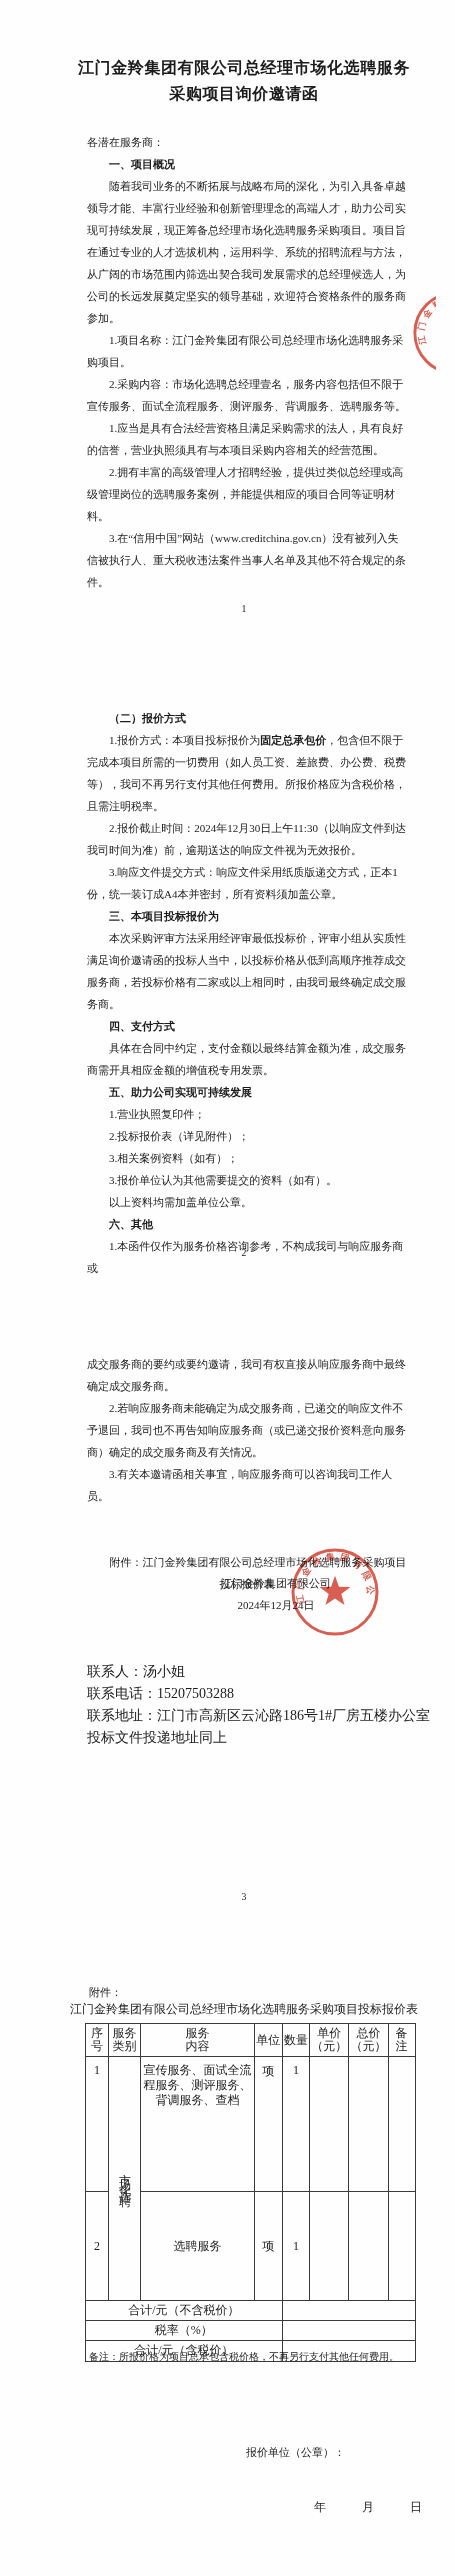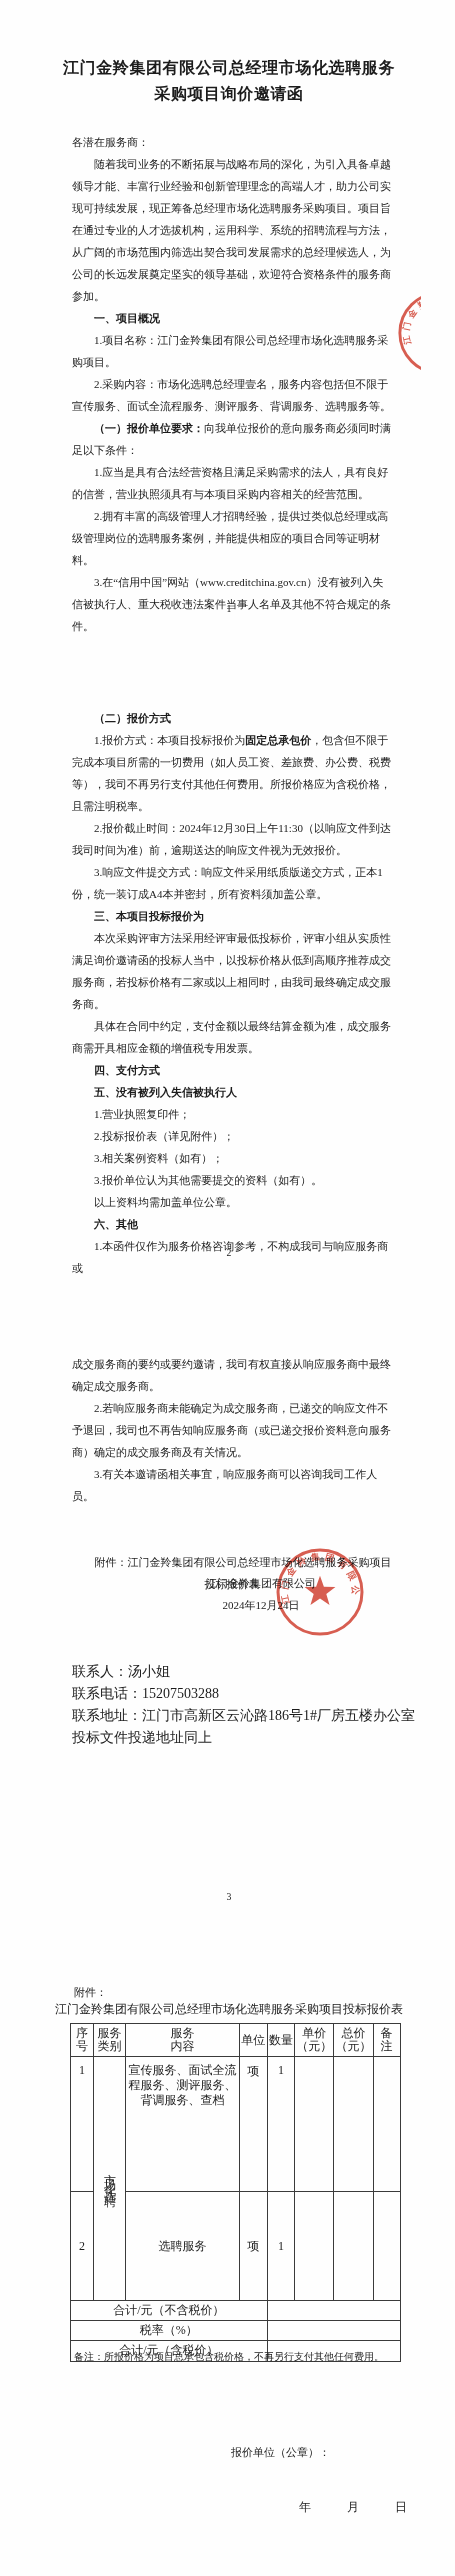--- a/index.html
+++ b/index.html
@@ -1,18 +1,18 @@
 <!DOCTYPE html>
 <html style="font-size:9.2px"><head>
 <meta charset="utf-8">
 <style>
   html,body{margin:0;padding:0;background:#ffffff;}
   #doc{position:relative;width:456px;height:2576px;background:#fefefe;margin:0 auto;
        font-family:"Liberation Serif","DejaVu Serif",serif;color:#1c1c1c;overflow:hidden;}
-  .page{position:absolute;left:1px;width:420px;height:644px;overflow:hidden;background:transparent;}
+  .page{position:absolute;left:16px;width:420px;height:644px;overflow:hidden;background:transparent;}
   #page1{top:0;} #page2{top:644px;} #page3{top:1288px;} #page4{top:1932px;}
   .doc-title{position:absolute;top:55px;left:0;width:456px;text-align:center;
              font-size:16px;font-weight:bold;line-height:26.4px;letter-spacing:0.6px;}
   .flow{position:absolute;left:71px;width:320px;font-size:11px;line-height:22px;}
   .flow p{margin:0;}
   .ind{text-indent:2em;}
   .bold{font-weight:bold;}
   .page-num{position:absolute;top:603px;left:0;width:456px;text-align:center;font-size:9.8px;}
   .sig-block{position:absolute;text-align:center;font-size:11px;line-height:22px;z-index:1;}
   .contacts{position:absolute;left:71px;font-size:14px;line-height:22px;z-index:1;}
@@ -44,25 +44,24 @@
 
 <div id="doc">
 
   <div class="page" id="page1">
     <div class="doc-title">
       <div>江门金羚集团有限公司总经理市场化选聘服务</div>
       <div>采购项目询价邀请函</div>
     </div>
     <div class="flow" style="top:131px;">
       <p>各潜在服务商：</p>
+      <p class="ind bold">一、项目概况</p>
       <p class="ind">随着我司业务的不断拓展与战略布局的深化，为引入具备卓越领导才能、丰富行业经验和创新管理理念的高端人才，助力公司实现可持续发展，现正筹备总经理市场化选聘服务采购项目。项目旨在通过专业的人才选拔机构，运用科学、系统的招聘流程与方法，从广阔的市场范围内筛选出契合我司发展需求的总经理候选人，为公司的长远发展奠定坚实的领导基础，欢迎符合资格条件的服务商参加。</p>
-      <p class="ind bold">一、项目概况</p>
       <p class="ind">1.项目名称：江门金羚集团有限公司总经理市场化选聘服务采购项目。</p>
       <p class="ind">2.采购内容：市场化选聘总经理壹名，服务内容包括但不限于宣传服务、面试全流程服务、测评服务、背调服务、选聘服务等。</p>
-      <p class="ind"><span class="bold">（一）报价单位要求：</span><span>向我单位报价的意向服务商必须同时满足以下条件：</span></p>
       <p class="ind">1.应当是具有合法经营资格且满足采购需求的法人，具有良好的信誉，营业执照须具有与本项目采购内容相关的经营范围。</p>
       <p class="ind">2.拥有丰富的高级管理人才招聘经验，提供过类似总经理或高级管理岗位的选聘服务案例，并能提供相应的项目合同等证明材料。</p>
       <p class="ind">3.在“信用中国”网站（www.creditchina.gov.cn）没有被列入失信被执行人、重大税收违法案件当事人名单及其他不符合规定的条件。</p>
     </div>
     <div class="page-num">1</div>
 
     <svg class="seal" style="left:396px;top:290px;" width="86" height="86" viewBox="0 0 150 150">
       <defs>
           <path id="arc1" d="M24.3,93.5 A54,54 0 1 1 125.7,93.5" fill="none"></path>
         </defs>
@@ -75,23 +74,23 @@
   </div>
 
   <div class="page" id="page2">
     <div class="flow" style="top:63px;">
       <p class="ind bold">（二）报价方式</p>
       <p class="ind"><span>1.报价方式：本项目投标报价为</span><span class="bold">固定总承包价</span><span>，包含但不限于完成本项目所需的一切费用（如人员工资、差旅费、办公费、税费等），我司不再另行支付其他任何费用。所报价格应为含税价格，且需注明税率。</span></p>
       <p class="ind">2.报价截止时间：2024年12月30日上午11:30（以响应文件到达我司时间为准）前，逾期送达的响应文件视为无效报价。</p>
       <p class="ind">3.响应文件提交方式：响应文件采用纸质版递交方式，正本1份，统一装订成A4本并密封，所有资料须加盖公章。</p>
       <p class="ind bold">三、本项目投标报价为</p>
       <p class="ind">本次采购评审方法采用经评审最低投标价，评审小组从实质性满足询价邀请函的投标人当中，以投标价格从低到高顺序推荐成交服务商，若投标价格有二家或以上相同时，由我司最终确定成交服务商。</p>
+      <p class="ind bold">四、支付方式</p>
       <p class="ind">具体在合同中约定，支付金额以最终结算金额为准，成交服务商需开具相应金额的增值税专用发票。</p>
-      <p class="ind bold">四、支付方式</p>
-      <p class="ind bold">五、没有被列入失信被执行人</p>
+      <p class="ind bold">五、助力公司实现可持续发展</p>
       <p class="ind">1.营业执照复印件；</p>
       <p class="ind">2.投标报价表（详见附件）；</p>
       <p class="ind">3.相关案例资料（如有）；</p>
       <p class="ind">3.报价单位认为其他需要提交的资料（如有）。</p>
       <p class="ind">以上资料均需加盖单位公章。</p>
       <p class="ind bold">六、其他</p>
       <p class="ind">1.本函件仅作为服务价格咨询参考，不构成我司与响应服务商或</p>
     </div>
     <div class="page-num">2</div>
   </div>

